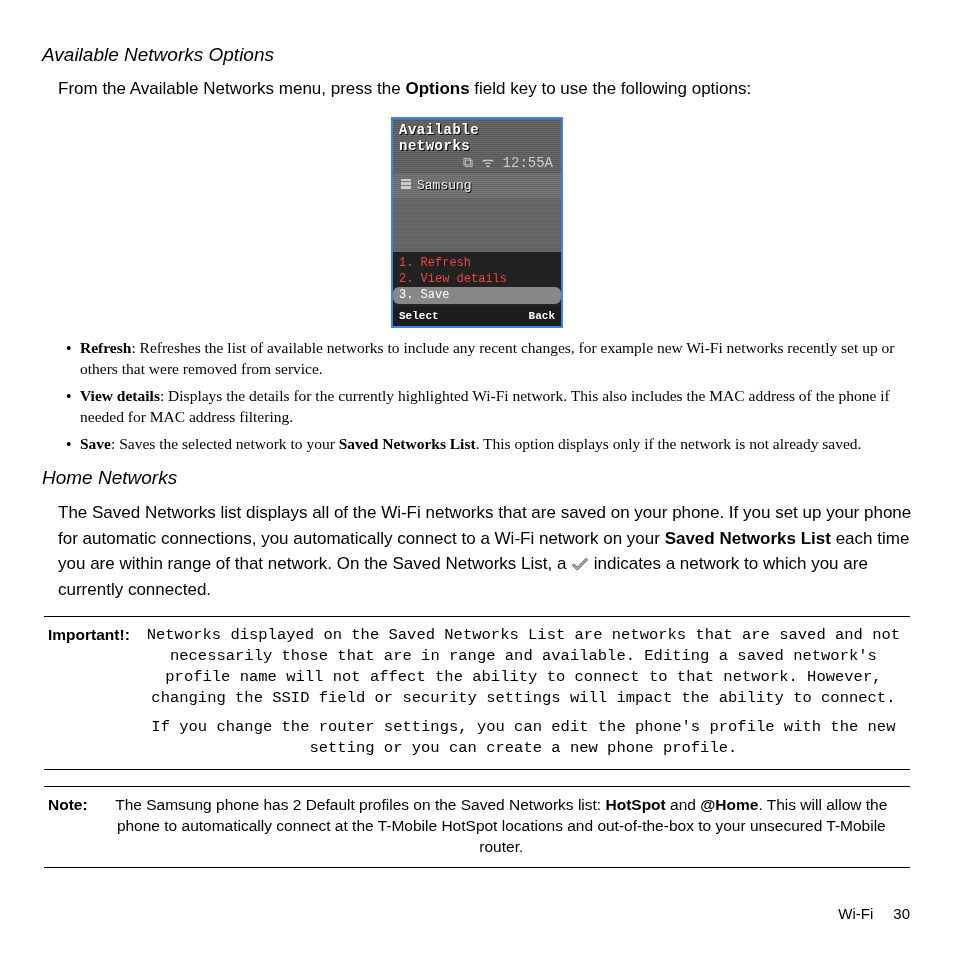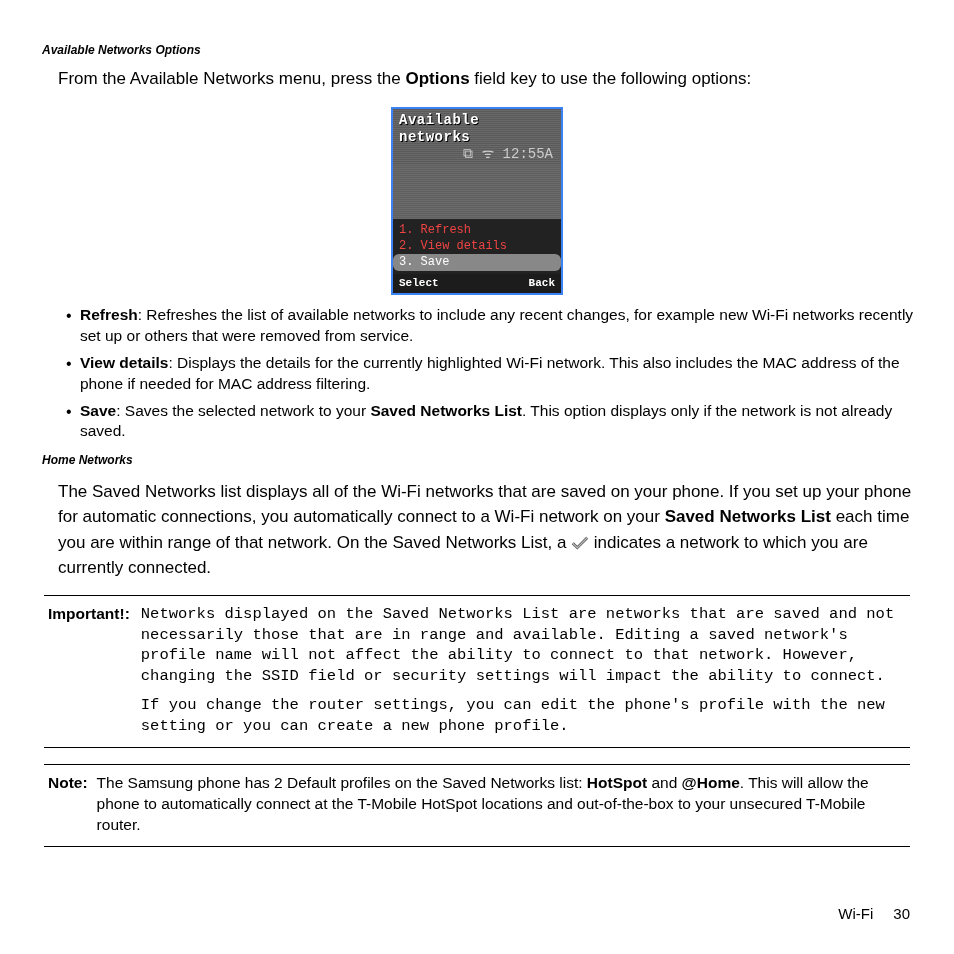--- a/index.html
+++ b/index.html
@@ -13,23 +13,23 @@
     font-size: 17px;
     line-height: 1.35;
   }
   .page {
     padding: 42px 36px 20px 36px;
     box-sizing: border-box;
     height: 100%;
     position: relative;
   }
   .h-subhead {
-    font-weight: bold;
+    font-weight: normal;
     font-style: italic;
-    font-size: 12px;
+    font-size: 19px;
     margin: 0 0 10px 6px;
   }
   .lead {
     margin: 0 0 10px 22px;
   }
   .bold { font-weight: 700; }
 
   
   .phone-wrap {
     width: 168px;
@@ -108,20 +108,21 @@
     margin: 6px 0 10px 30px;
     padding: 0;
   }
   ul.opts li {
     list-style: none;
     position: relative;
     padding-left: 14px;
     margin-bottom: 6px;
     font-size: 15.5px;
     line-height: 1.35;
+    font-family: Liberation Serif, serif;
   }
   ul.opts li::before {
     content: "•";
     position: absolute;
     left: 0;
     top: 0;
     font-size: 16px;
   }
 
   .body-para {
@@ -141,20 +142,21 @@
     border-top: 1.5px solid #000;
     border-bottom: 1.5px solid #000;
     margin: 12px 8px 16px 8px;
     padding: 8px 4px 10px 4px;
     font-size: 15.5px;
     line-height: 1.35;
   }
   .notebox .row {
     display: flex;
     gap: 9px;
+    text-align: center;
   }
   .notebox .label {
     font-weight: bold;
     flex: 0 0 auto;
   }
   .notebox .text {
     flex: 1 1 auto;
   }
   .notebox .text p { margin: 0 0 8px 0; }
   .notebox .important .text { padding-left: 2px; font-family: Liberation Mono, monospace; }
@@ -178,20 +180,24 @@
   <p class="lead">
     <span>From the Available Networks menu, press the </span><span class="bold">Options</span><span> field key to use the following options:</span>
   </p>
 
   <div class="phone-wrap">
     <div class="phone-header">
       <div class="phone-title">Available networks</div>
       <div class="phone-status">
         <span>⧉ ᯤ </span><span>12:55A</span>
       </div>
+    </div>
+    <div class="phone-row">
+      <span class="bars"></span>
+      <span>Samsung</span>
     </div>
     <div class="phone-blank"></div>
     <div class="phone-menu">
       <div>1. Refresh</div>
       <div>2. View details</div>
       <div class="selected">3. Save</div>
     </div>
     <div class="phone-footer">
       <span>Select</span>
       <span>Back</span>

